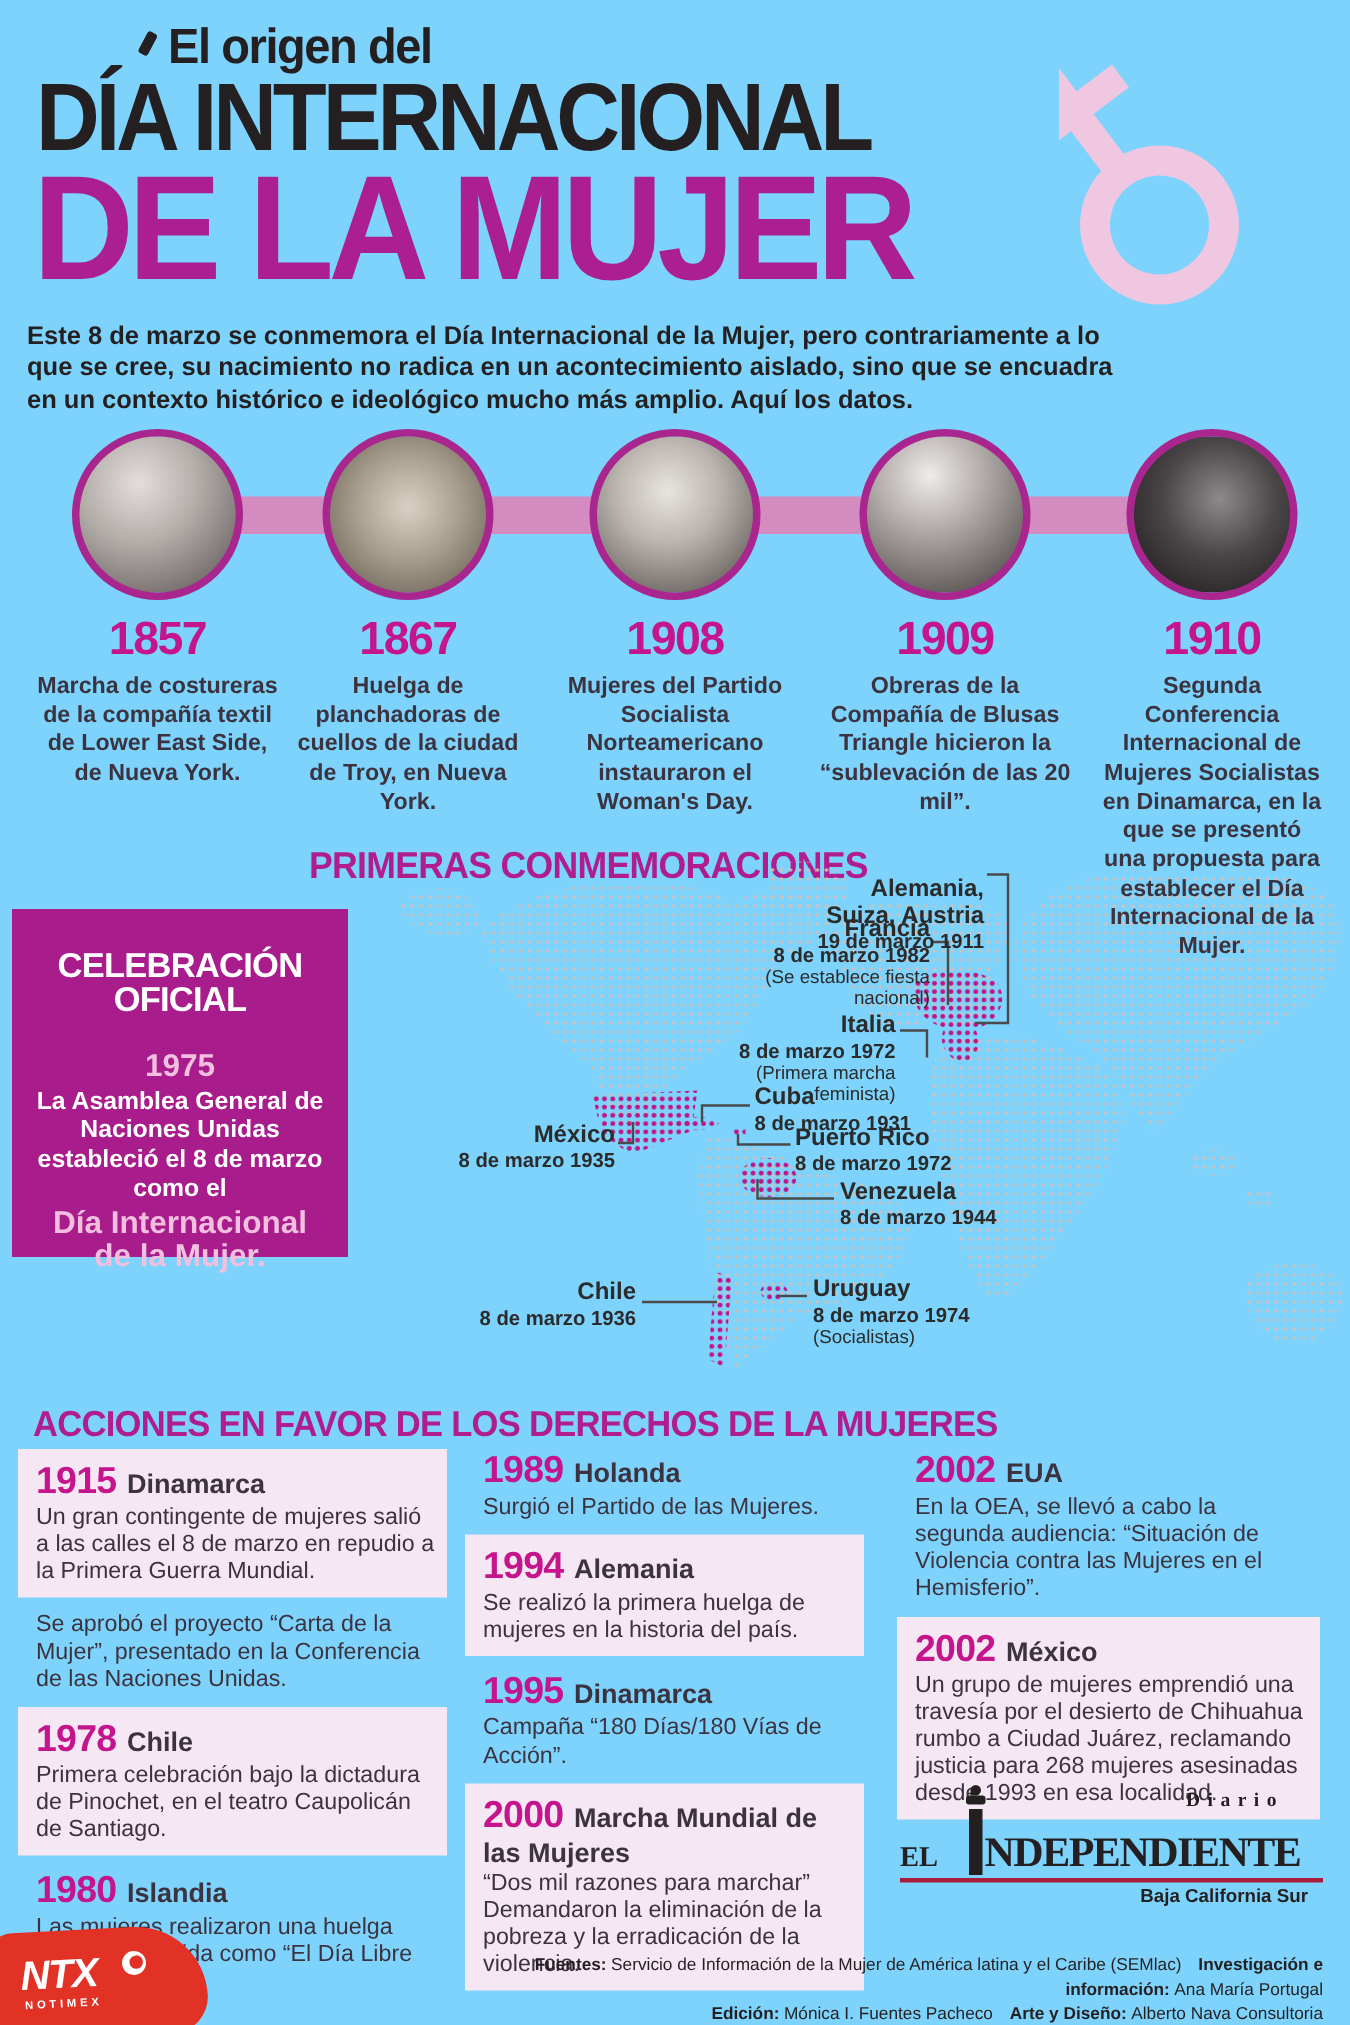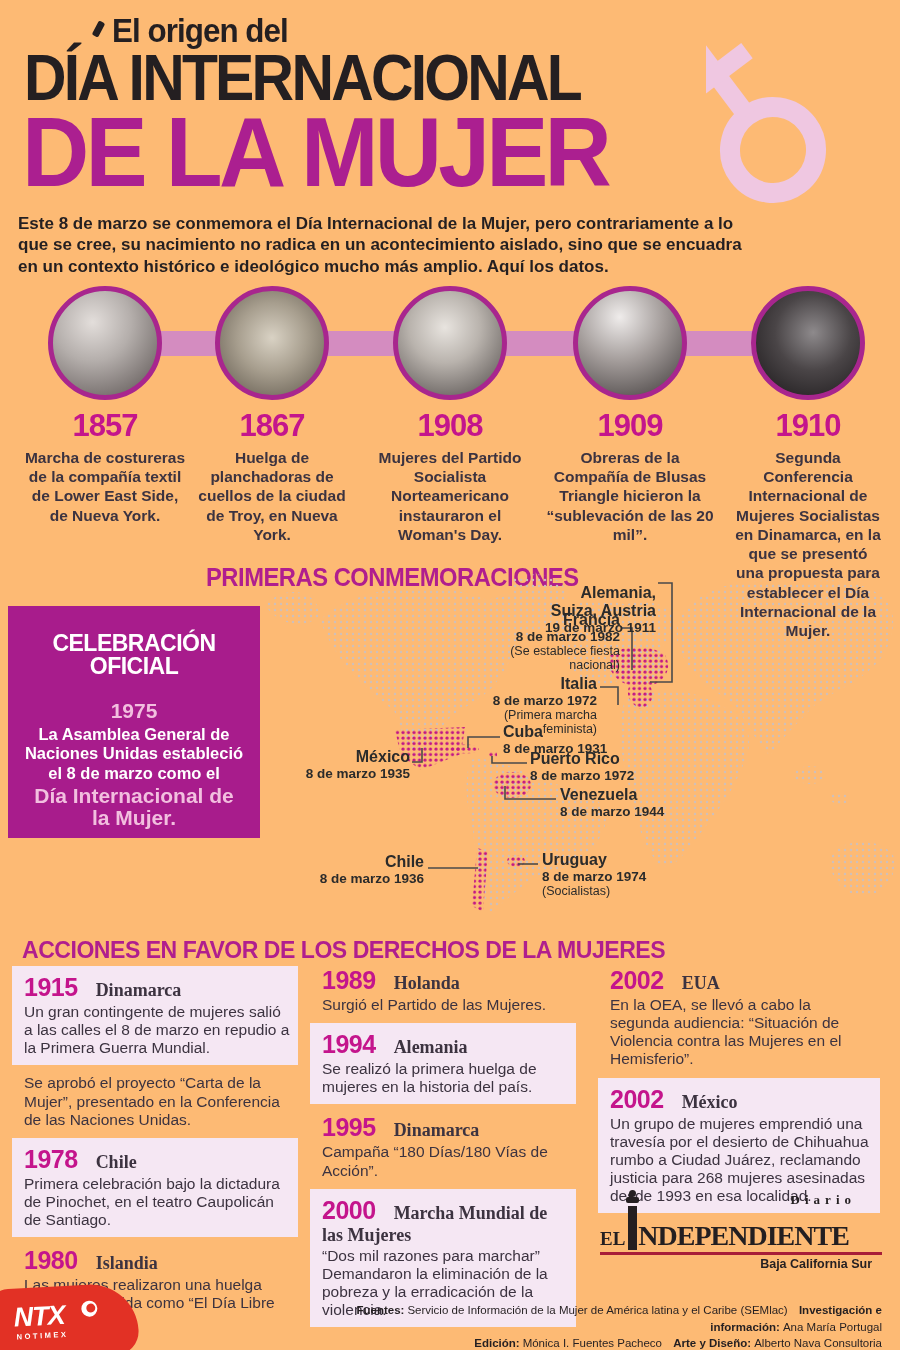--- a/index.html
+++ b/index.html
@@ -1,16 +1,16 @@
 <!DOCTYPE html>
 <html><head>
 <meta charset="utf-8">
 <style>
   html,body{margin:0;padding:0;background:#fff;}
-  .sheet{position:relative;width:900px;height:1350px;background:#fdba74;overflow:hidden;
+  .sheet{position:relative;width:900px;height:1350px;background:#7dd3fc;overflow:hidden;
          font-family:"Liberation Sans",sans-serif;color:#3c3340;}
   
   .kicker-tick{position:absolute;left:95px;top:21px;width:7px;height:16px;background:#241f21;
                transform:rotate(28deg);border-radius:2px;}
   .kicker{position:absolute;left:112px;top:12px;font-size:33px;font-weight:700;color:#241f21;
           letter-spacing:-1px;transform:scaleX(.95);transform-origin:left top;}
   .title1{position:absolute;left:24px;top:46px;font-size:64px;font-weight:800;color:#241f21;
           letter-spacing:-3px;transform:scaleX(.92);transform-origin:left top;line-height:1;}
   .title2{position:absolute;left:22px;top:102px;font-size:99px;font-weight:800;color:#ab1f90;
           letter-spacing:-4px;transform:scaleX(.94);transform-origin:left top;line-height:1;}
@@ -26,50 +26,50 @@
   .p2{background:radial-gradient(circle at 50% 45%,#d9d2c4 0%,#a79e8e 45%,#5d554a 100%);}
   .p3{background:radial-gradient(circle at 45% 35%,#e8e4df 0%,#b9b3ad 40%,#4e4847 100%);}
   .p4{background:radial-gradient(circle at 40% 25%,#efeceb 0%,#a29b99 45%,#3f3a3a 100%);}
   .p5{background:radial-gradient(circle at 55% 40%,#8e8a8c 0%,#4a4547 45%,#191618 100%);}
   .tl-year{margin-top:8px;font-size:31px;font-weight:800;color:#c4158c;letter-spacing:-1px;}
   .tl-text{margin-top:4px;font-size:15.5px;font-weight:700;color:#3c3340;line-height:1.24;}
   
   .map-title{position:absolute;left:206px;top:563px;font-size:25px;font-weight:800;color:#b01e8e;
              letter-spacing:-.5px;transform:scaleX(.95);transform-origin:left top;}
   .map-svg{position:absolute;left:225px;top:560px;width:675px;height:370px;}
-  .official-box{position:absolute;left:8px;top:606px;width:252px;height:232px;background:#a81c8c;
+  .official-box{position:absolute;left:8px;top:606px;width:224px;height:232px;background:#a81c8c;
                 text-align:center;box-sizing:border-box;padding:26px 16px 0 16px;}
   .ob-head{font-size:23px;font-weight:800;color:#ffffff;line-height:1.02;letter-spacing:-.5px;}
   .ob-year{font-size:21px;font-weight:800;color:#f2bfdf;margin-top:20px;}
   .ob-body{font-size:16.5px;font-weight:700;color:#ffffff;line-height:1.18;margin-top:2px;text-align:center;}
   .ob-high{font-size:21px;font-weight:800;color:#f2bfdf;line-height:1.05;margin-top:2px;}
   .mlabel{position:absolute;line-height:1.12;color:#2b2b2b;}
   .mlabel.r{text-align:right;}
   .mcountry{font-size:16px;font-weight:800;}
   .mdate{font-size:13.5px;font-weight:700;}
   .mnote{font-size:12.5px;font-weight:400;}
   
   .actions-title{position:absolute;left:22px;top:936px;font-size:24px;font-weight:800;color:#b01e8e;
                  letter-spacing:-.5px;transform:scaleX(.96);transform-origin:left top;}
   .col{position:absolute;top:966px;}
   .c1{left:12px;width:286px;}
   .c2{left:310px;width:266px;}
   .c3{left:598px;width:282px;}
   .entry{box-sizing:border-box;padding:0 8px 0 12px;margin-bottom:9px;}
   .entry.hl{background:#f5e7f3;padding-top:7px;padding-bottom:8px;}
   .e-year{font-size:25px;font-weight:800;color:#c4158c;letter-spacing:-.5px;}
-  .e-place{font-size:18px;font-weight:800;color:#3c3340;margin-left:18px;font-family:Liberation Serif, serif;}
+  .e-place{font-size:18px;font-weight:800;color:#3c3340;margin-left:7px;}
   .e-text{font-size:15.5px;font-weight:400;color:#3c3340;line-height:1.17;margin-top:1px;}
   
   .indep{position:absolute;left:600px;top:1192px;width:282px;}
   .ind-diario{text-align:right;padding-right:26px;font-family:"Liberation Serif",serif;
               font-size:13px;font-weight:700;letter-spacing:5px;color:#241f21;}
   .ind-row{display:flex;align-items:flex-end;margin-top:-2px;}
   .ind-el{font-family:"Liberation Serif",serif;font-size:19px;font-weight:700;color:#241f21;
-          margin-right:2px;}
+          margin-right:20px;}
   .monument{position:relative;width:9px;height:44px;background:#241f21;margin:0 1px;}
   .monument::before{content:"";position:absolute;top:-9px;left:-2px;width:13px;height:6px;
                     background:#241f21;border-radius:2px;}
   .monument::after{content:"";position:absolute;top:-16px;left:1px;width:7px;height:7px;
                    background:#241f21;border-radius:50% 50% 50% 0;}
   .ind-name{font-family:"Liberation Serif",serif;font-size:28px;font-weight:700;color:#241f21;
             letter-spacing:-1px;line-height:1;}
   .ind-rule{height:3px;background:#a81e38;margin-top:2px;}
   .ind-region{text-align:right;padding-right:10px;font-size:12.5px;font-weight:700;color:#241f21;
               margin-top:2px;}

